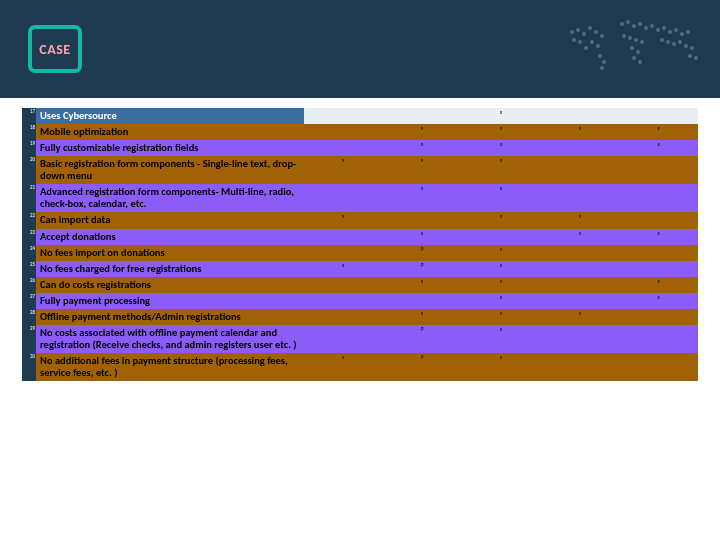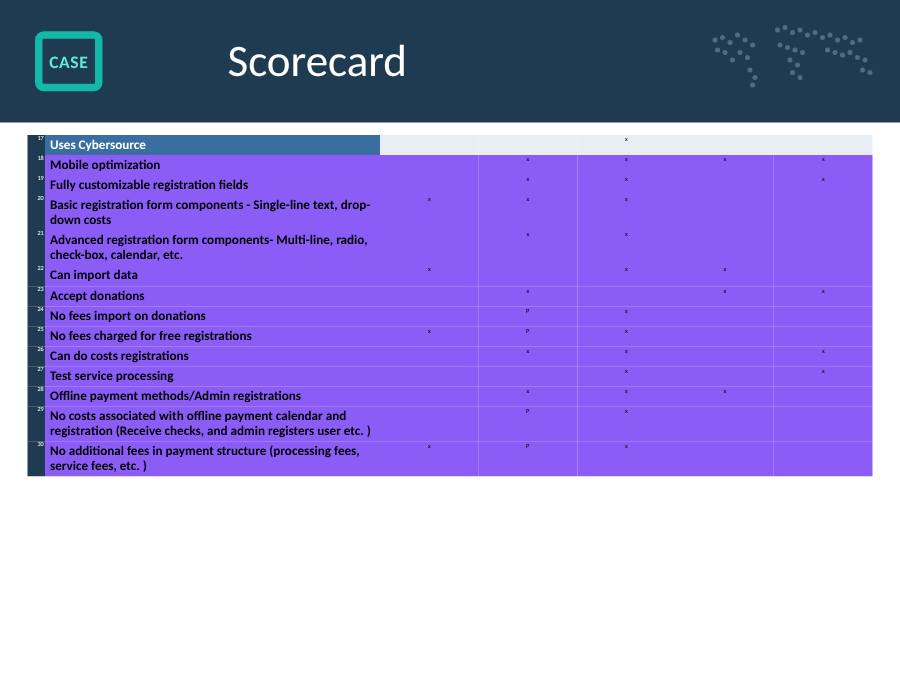--- a/index.html
+++ b/index.html
@@ -14,26 +14,26 @@
     background: #1f3b52;
     height: 98px;
     position: relative;
     display: flex;
     align-items: center;
   }
   .logo-box {
     margin-left: 28px;
     width: 54px;
     height: 48px;
-    border: 6px solid #14b8a6;
+    border: 4px solid #14b8a6;
     border-radius: 7px;
     display: flex;
     align-items: center;
     justify-content: center;
-    color: #5eead4;
+    color: #fca5a5;
     font-weight: bold;
     font-size: 14px;
     letter-spacing: 0.5px;
     background: #1f3b52;
   }
   .title {
     color: #fff;
     font-size: 36px;
     font-weight: 400;
     margin-left: 100px;
@@ -74,34 +74,33 @@
     color: #000;
     font-size: 10.5px;
     padding: 2px 4px;
   }
   td.mark {
     text-align: center;
     font-size: 5px;
     vertical-align: top;
     padding-top: 2px;
   }
-  tr.band-a td:not(.num) { background: #8b5cf6; }
+  tr.band-a td:not(.num) { background: #a16207; }
   tr.band-b td:not(.num) { background: #8b5cf6; }
   tr.highlight td.label { background: #3a6ea0; color: #fff; }
   tr.highlight td:not(.num):not(.label) { background: #e9eef3; }
   tr.highlight td.num { background: #1f3b52; }
 </style>
 </head>
 <body>
 
 <div class="header">
   <div class="logo-box">
     <span>CASE</span>
   </div>
-  <div class="title">Scorecard</div>
   <svg class="worldmap" width="150" height="70" viewBox="0 0 150 70">
     <g fill="#7a94a8">
       <circle cx="10" cy="20" r="2"></circle>
         <circle cx="16" cy="18" r="2"></circle>
         <circle cx="22" cy="22" r="2"></circle>
         <circle cx="28" cy="16" r="2"></circle>
       <circle cx="34" cy="20" r="2"></circle>
         <circle cx="40" cy="24" r="2"></circle>
         <circle cx="30" cy="30" r="2"></circle>
         <circle cx="36" cy="34" r="2"></circle>
@@ -177,21 +176,21 @@
           <td class="num">19</td>
           <td class="label">Fully customizable registration fields</td>
           <td class="mark"></td>
           <td class="mark">x</td>
           <td class="mark">x</td>
           <td class="mark"></td>
           <td class="mark">x</td>
         </tr>
         <tr class="band-a">
           <td class="num">20</td>
-          <td class="label">Basic registration form components - Single-line text, drop-down costs</td>
+          <td class="label">Basic registration form components - Single-line text, drop-down menu</td>
           <td class="mark">x</td>
           <td class="mark">x</td>
           <td class="mark">x</td>
           <td class="mark"></td>
           <td class="mark"></td>
         </tr>
         <tr class="band-b">
           <td class="num">21</td>
           <td class="label">Advanced registration form components- Multi-line, radio, check-box, calendar, etc.</td>
           <td class="mark"></td>
@@ -240,21 +239,21 @@
           <td class="num">26</td>
           <td class="label">Can do costs registrations</td>
           <td class="mark"></td>
           <td class="mark">x</td>
           <td class="mark">x</td>
           <td class="mark"></td>
           <td class="mark">x</td>
         </tr>
         <tr class="band-b">
           <td class="num">27</td>
-          <td class="label">Test service processing</td>
+          <td class="label">Fully payment processing</td>
           <td class="mark"></td>
           <td class="mark"></td>
           <td class="mark">x</td>
           <td class="mark"></td>
           <td class="mark">x</td>
         </tr>
         <tr class="band-a">
           <td class="num">28</td>
           <td class="label">Offline payment methods/Admin registrations</td>
           <td class="mark"></td>

